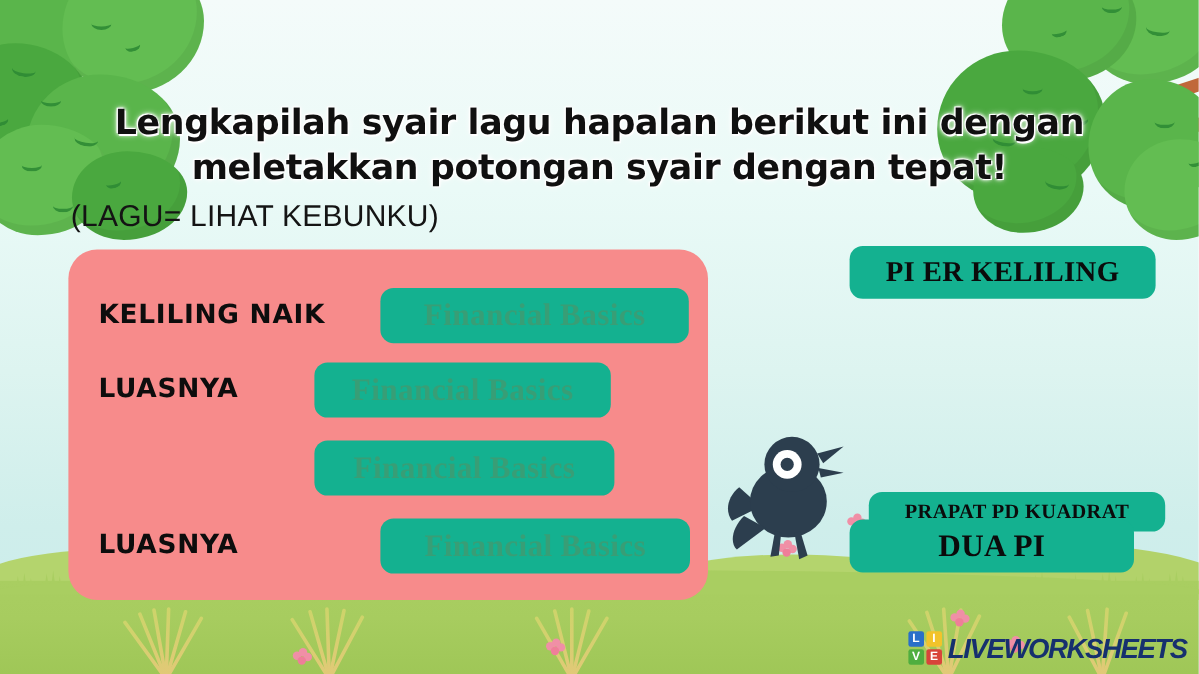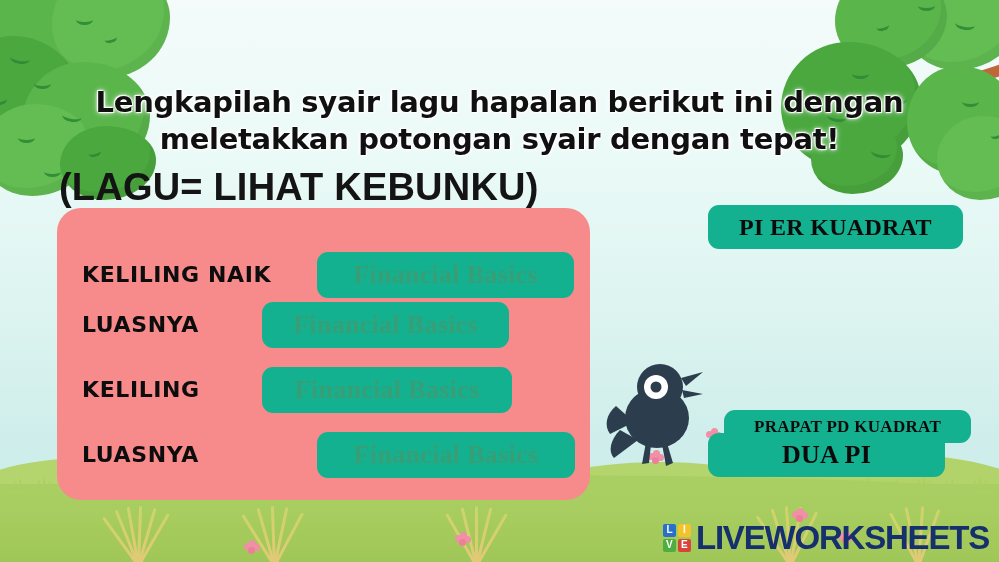--- a/index.html
+++ b/index.html
@@ -95,22 +95,22 @@
       0 0 3px #ffffff, 0 0 3px #ffffff, 0 0 6px #ffffff,
       1px 1px 0 #ffffff, -1px -1px 0 #ffffff;
     padding:0 95px;
     z-index:6;
     margin-top:36px;
   }
 
   .subtitle {
     position:absolute; top:166px; left:59px;
     font-family:"Liberation Sans", sans-serif;
-    font-weight:bold;
-    font-size:38px;
+    font-weight:normal;
+    font-size:25px;
     letter-spacing:.2px;
     color:#141414;
     z-index:6;
   }
 
   
   .panel {
     position:absolute;
     left:57px; top:208px;
     width:533px; height:292px;
@@ -189,24 +189,25 @@
     border-radius:2px;
     line-height:1;
   }
   .t-l{ background:#2a6fc9; }
   .t-i{ background:#f2c32b; }
   .t-v{ background:#4fae3f; }
   .t-e{ background:#d8443a; }
   .logo-word {
     font-family:"Liberation Sans", sans-serif;
     font-weight:bold;
-    font-size:33px;
+    font-size:23px;
     letter-spacing:-1.2px;
     color:#16306e;
     line-height:1;
+    font-style:italic;
   }
 </style>
 </head>
 <body>
 
 <div id="stage">
 
   <div class="scene">
 
     <div>
@@ -349,52 +350,51 @@
         <i></i>
         <i></i>
       </div>
   </div>
 
   <div class="title">Lengkapilah syair lagu hapalan berikut ini dengan meletakkan potongan syair dengan tepat!</div>
   <div class="subtitle">(LAGU= LIHAT KEBUNKU)</div>
 
   <div class="panel">
 
-    <div class="row" style="top:44px;padding-left:28px;">
+    <div class="row" style="top:32px;padding-left:28px;">
       <div class="row-label">KELILING NAIK</div>
       <div class="dropzone" style="left:260px; width:257px;">
         <span>Financial Basics</span>
       </div>
     </div>
 
     <div class="row" style="top:94px;">
       <div class="row-label">LUASNYA</div>
       <div class="dropzone" style="left:205px; width:247px;">
         <span>Financial Basics</span>
       </div>
     </div>
 
     <div class="row" style="top:159px;">
-      <div class="row-label">KELILING</div>
       <div class="dropzone" style="left:205px; width:250px;">
         <span>Financial Basics</span>
       </div>
     </div>
 
     <div class="row" style="top:224px;">
       <div class="row-label">LUASNYA</div>
       <div class="dropzone" style="left:260px; width:258px;">
         <span>Financial Basics</span>
       </div>
     </div>
 
   </div>
 
   <div class="chip" style="left:708px; top:205px; width:255px; height:44px;">
-    <span style="font-size:24px;">PI ER KUADRAT</span>
+    <span style="font-size:24px;">PI ER KELILING</span>
   </div>
 
 
   <div class="chip" style="left:724px; top:366px; width:247px; height:33px;margin-top:44px;">
     <span style="font-size:17px;">PRAPAT PD KUADRAT</span>
   </div>
 
   <div class="chip" style="left:708px; top:433px; width:237px; height:44px;">
     <span style="font-size:26px;">DUA PI</span>
   </div>

